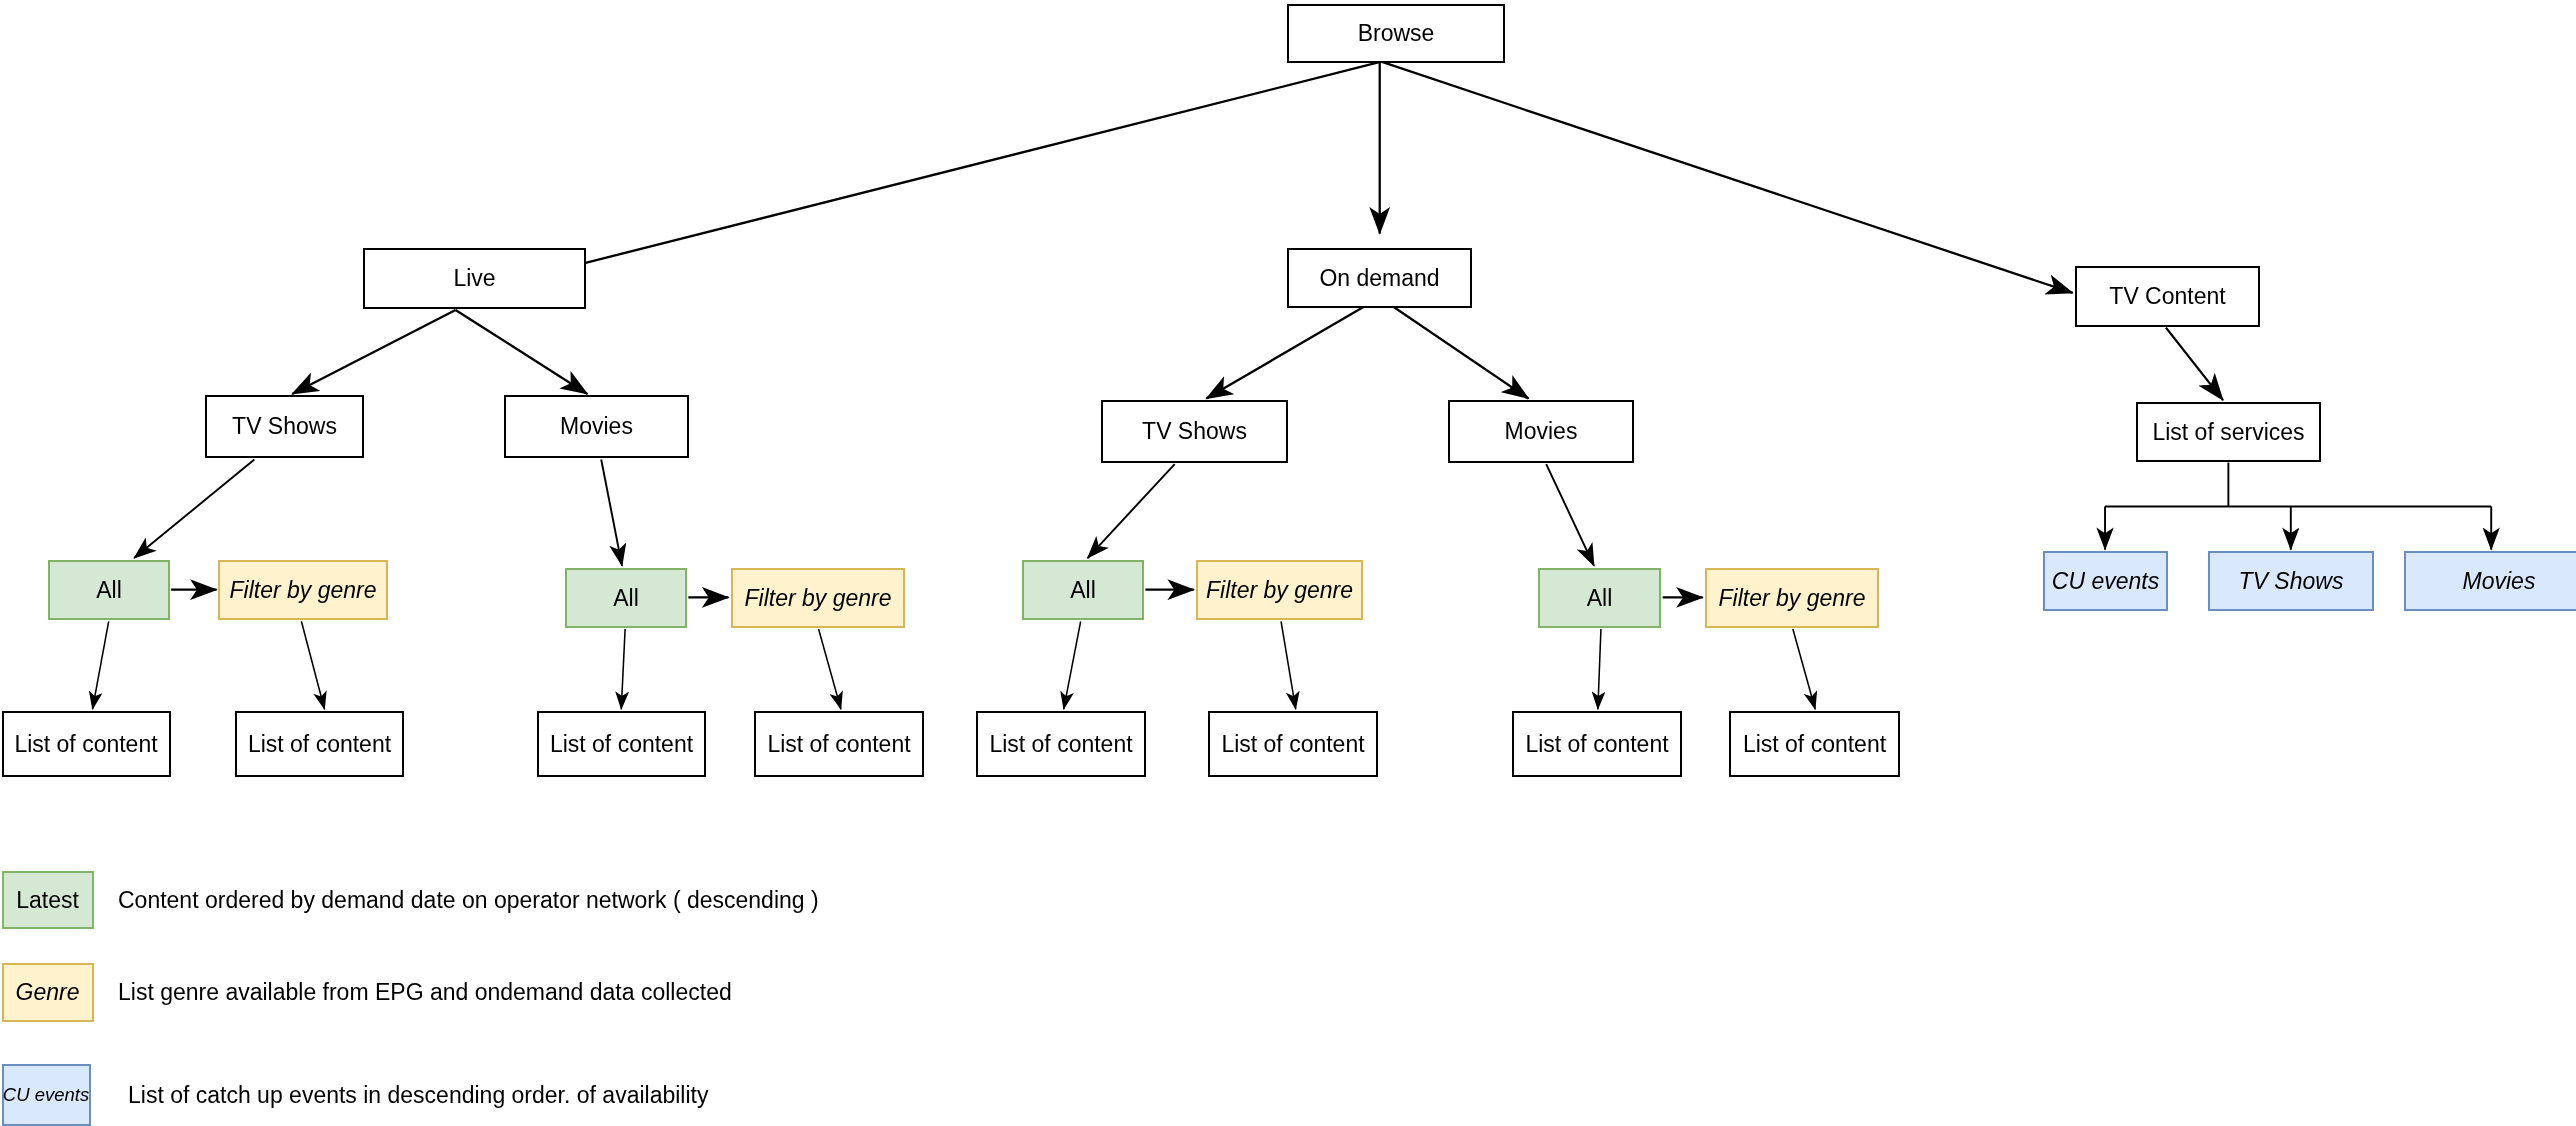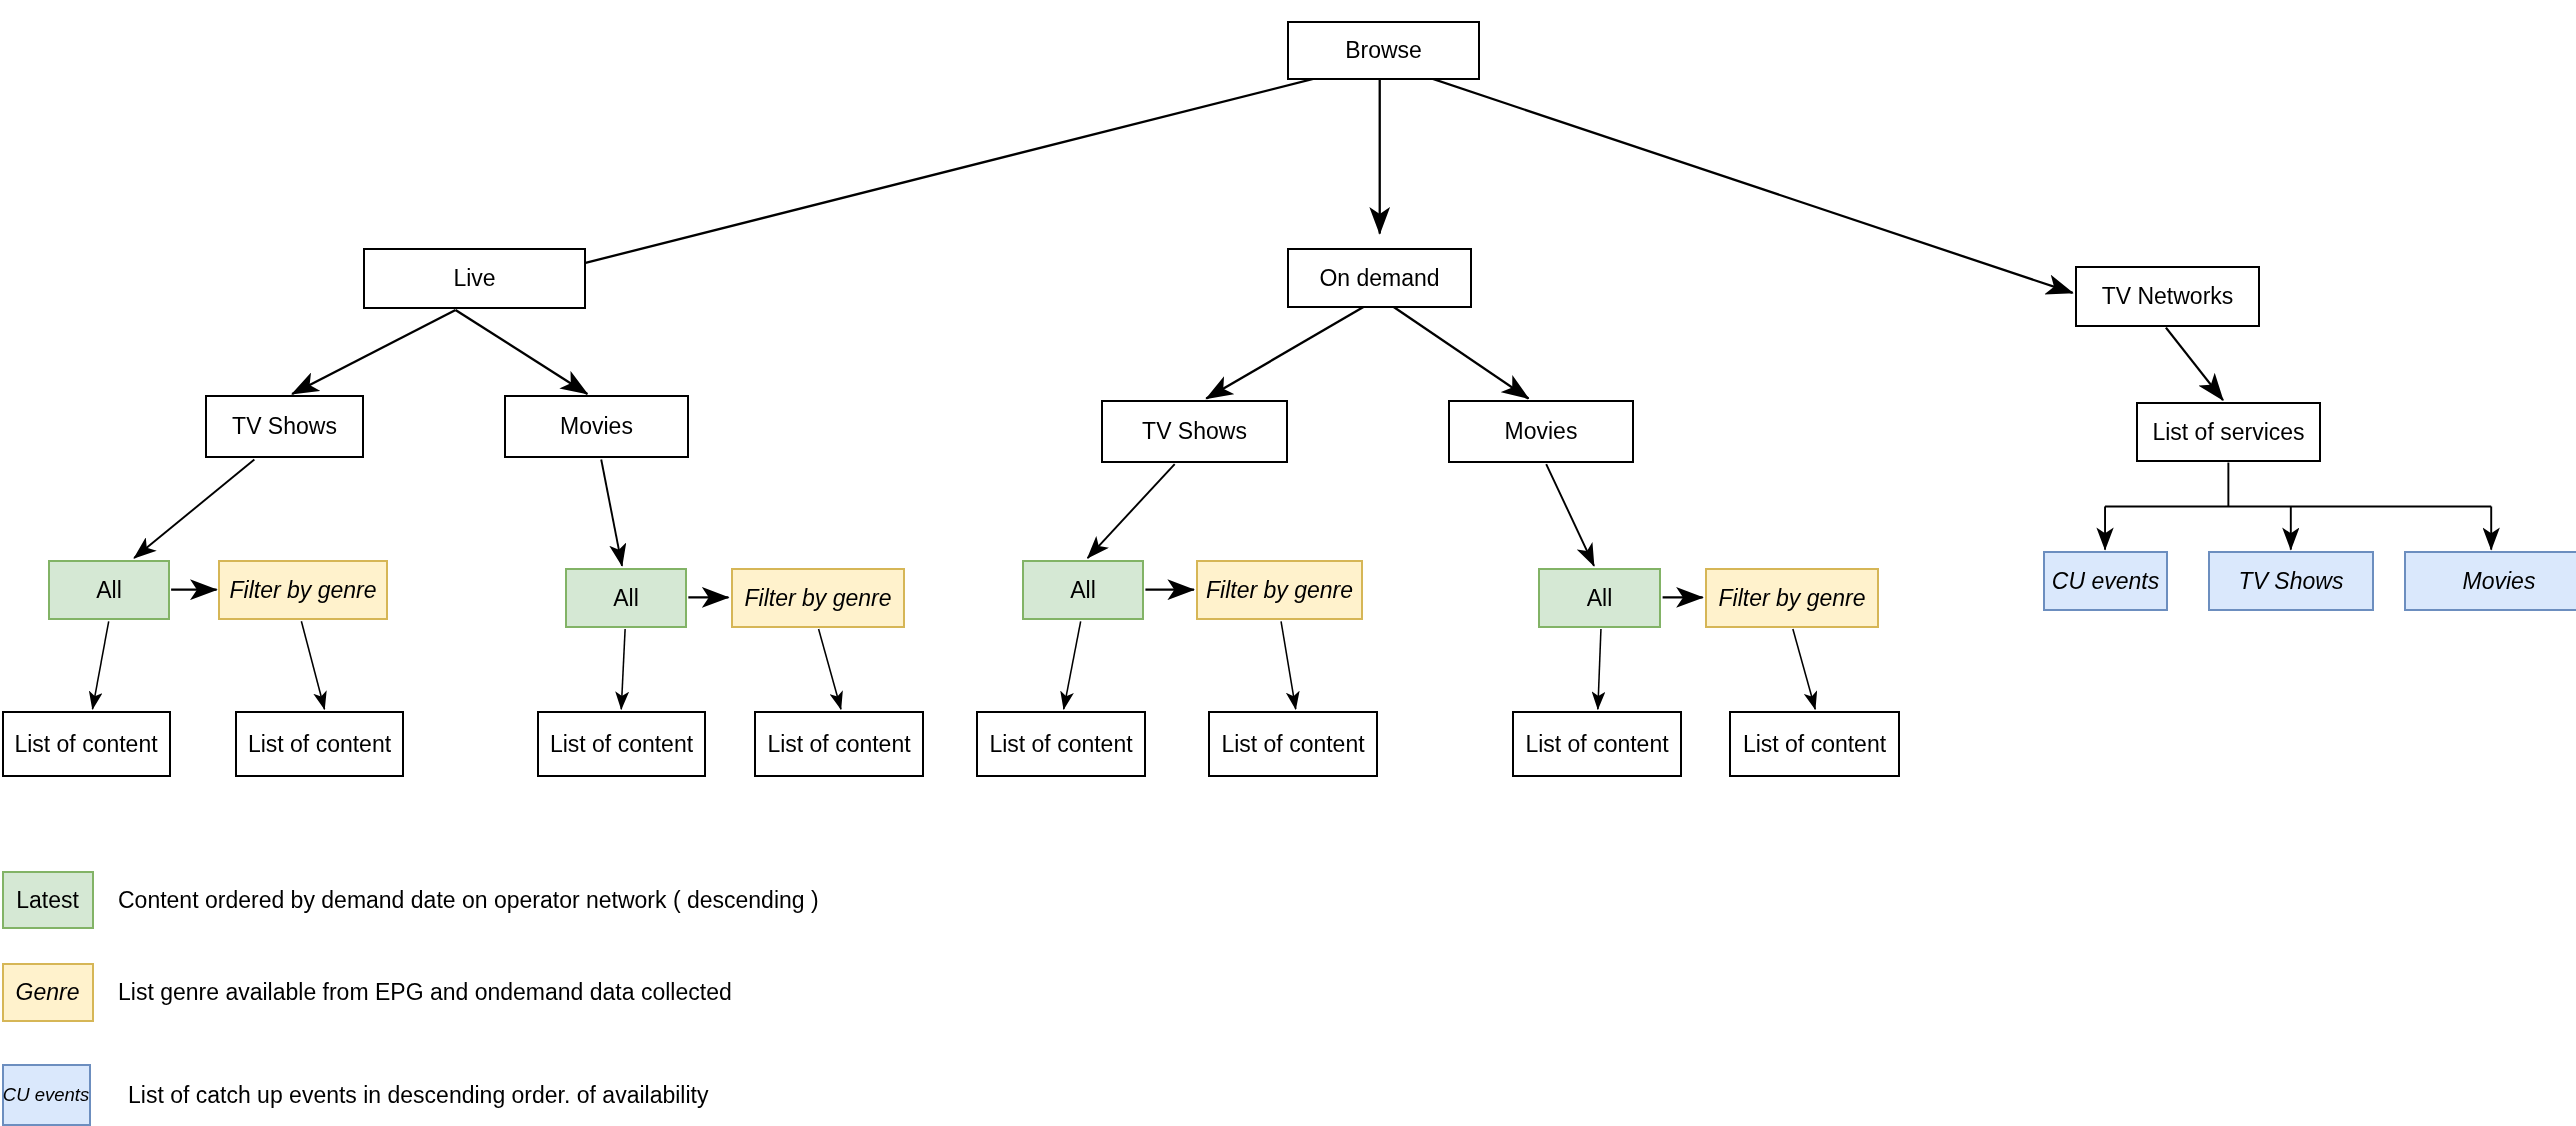--- a/index.html
+++ b/index.html
@@ -71,25 +71,25 @@
       <line x1="391" y1="806" x2="421" y2="920" marker-end="url(#arrow)"></line>
       <line x1="811" y1="816" x2="806" y2="920" marker-end="url(#arrow)"></line>
       <line x1="1062" y1="816" x2="1091" y2="920" marker-end="url(#arrow)"></line>
       <line x1="1402" y1="806" x2="1380" y2="920" marker-end="url(#arrow)"></line>
       <line x1="1662" y1="806" x2="1681" y2="920" marker-end="url(#arrow)"></line>
       <line x1="2077" y1="816" x2="2073" y2="920" marker-end="url(#arrow)"></line>
       <line x1="2326" y1="816" x2="2355" y2="920" marker-end="url(#arrow)"></line>
     </g>
   </svg>
 
-  <div class="node" style="left:1287px;top:21px;width:193px;height:59px">Browse</div>
+  <div class="node" style="left:1287px;top:4px;width:218px;height:59px">Browse</div>
 
   <div class="node" style="left:363px;top:248px;width:223px;height:61px">Live</div>
   <div class="node" style="left:1287px;top:248px;width:185px;height:60px">On demand</div>
-  <div class="node" style="left:2075px;top:266px;width:185px;height:61px">TV Networks</div>
+  <div class="node" style="left:2075px;top:266px;width:185px;height:61px">TV Content</div>
 
   <div class="node" style="left:205px;top:395px;width:159px;height:63px">TV Shows</div>
   <div class="node" style="left:504px;top:395px;width:185px;height:63px">Movies</div>
   <div class="node" style="left:1101px;top:400px;width:187px;height:63px">TV Shows</div>
   <div class="node" style="left:1448px;top:400px;width:186px;height:63px">Movies</div>
   <div class="node" style="left:2136px;top:402px;width:185px;height:60px">List of services</div>
 
   <div class="node green" style="left:48px;top:560px;width:122px;height:60px">All</div>
   <div class="node yellow" style="left:218px;top:560px;width:170px;height:60px">Filter by genre</div>
   <div class="node green" style="left:565px;top:568px;width:122px;height:60px">All</div>

